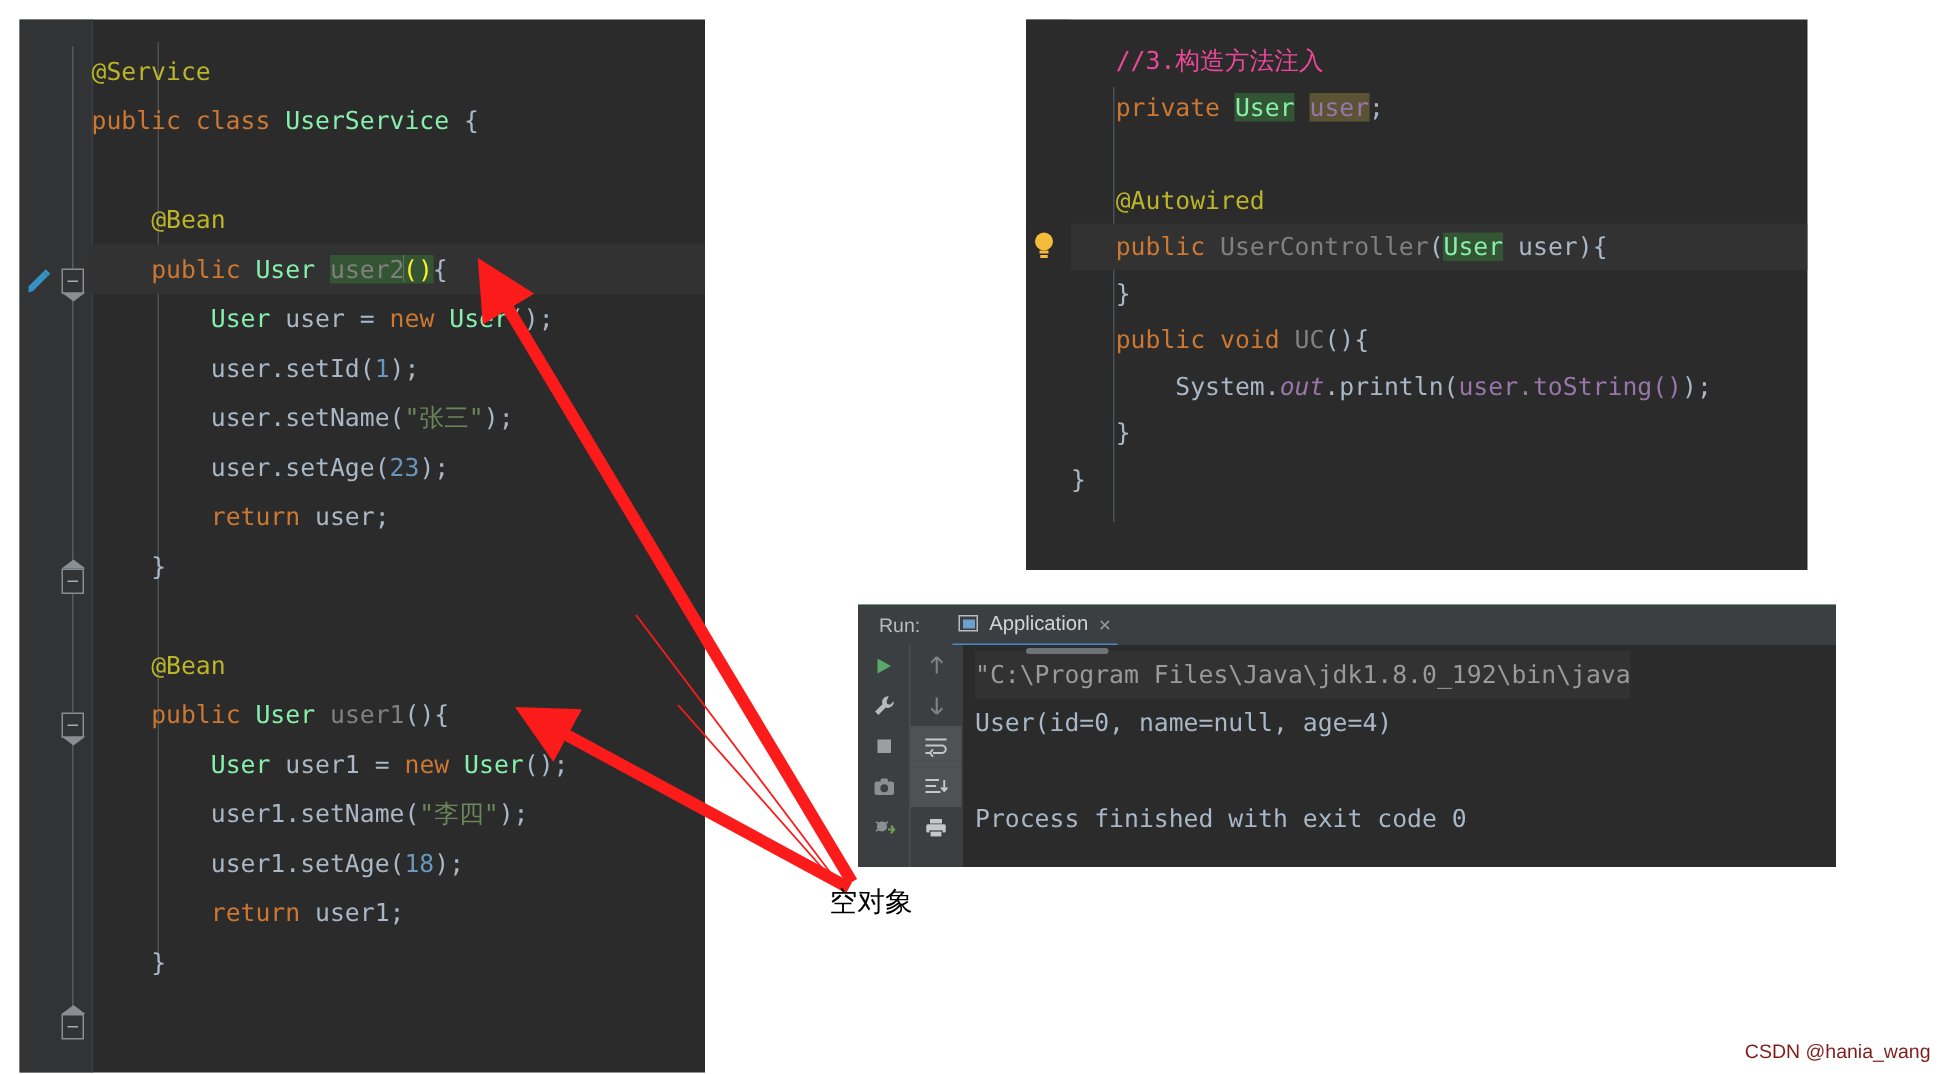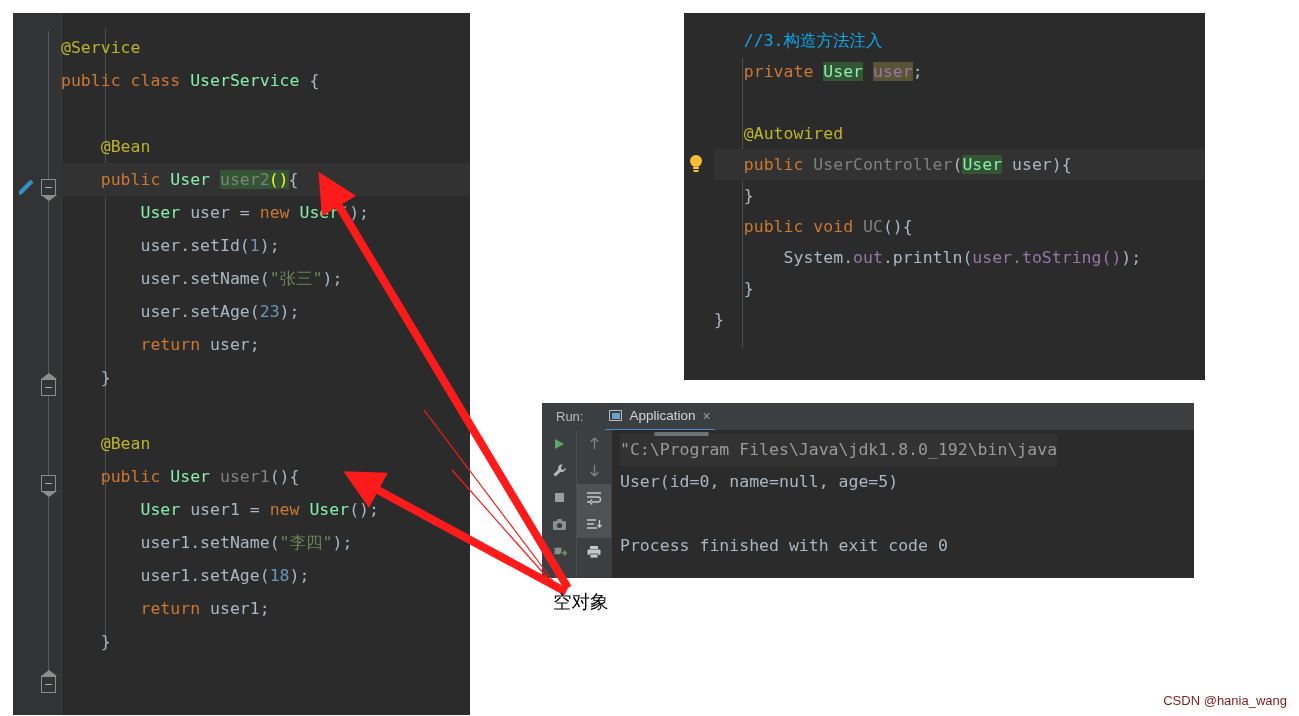--- a/index.html
+++ b/index.html
@@ -25,24 +25,24 @@
     color:#a9b7c6;
     position:relative;
   }
   .code-line.hl{background:#323232;}
   .kw{color:#cc7832;}
   .ann{color:#bbb529;}
   .cls{color:#86efac;}
   .typ{color:#9876aa;}
   .num{color:#6897bb;}
   .str{color:#6a8759;}
-  .cmt{color:#0ea5e9;}
+  .cmt{color:#ec4899;}
   .plain{color:#a9b7c6;}
   .dim{color:#808080;}
-  .stat{color:#9876aa;}
+  .stat{color:#9876aa;font-style:italic;}
   .punc{color:#a9b7c6;}
   .paren-hl{color:#ffef28;}
   .sel-green{background:#335533;}
   .sel-olive{background:#5a5434;}
   .caret{
     display:inline-block;width:1px;height:18px;
     background:#dcdcdc;vertical-align:-3px;margin:0 -1px;
   }
 
   
@@ -102,21 +102,21 @@
   #right-editor .code-area{
     position:absolute;left:30px;top:0;right:0;padding-top:12px;
   }
   #right-editor .code-line{line-height:31px;height:31px;font-size:16.5px;}
   .bulb{
     position:absolute;left:2px;top:140px;width:20px;height:22px;
   }
 
   
   #run-console{
-    position:absolute;left:542px;top:403px;width:652px;height:175px;
+    position:absolute;left:572px;top:403px;width:652px;height:175px;
     background:#15803d;
     overflow:hidden;
   }
   .run-tabbar{
     position:absolute;left:0;top:0;width:100%;height:27px;
     background:#3c3f41;
     display:flex;align-items:center;
   }
   .run-label{
     color:#bbbbbb;font-size:13px;margin-left:14px;
@@ -341,21 +341,21 @@
         <rect x="4" y="1" width="8" height="3" fill="#c3c8ca"></rect>
         <rect x="1.5" y="4.5" width="13" height="5.5" rx="1" fill="#c3c8ca"></rect>
         <rect x="4" y="9" width="8" height="4" fill="#c3c8ca" stroke="#3c3f41" stroke-width="0.8"></rect>
       </svg>
     </div>
   </div>
 
   <div class="console-out">
     <div class="scroll-thumb"></div>
     <div class="line"><span class="cmdline">"C:\Program Files\Java\jdk1.8.0_192\bin\java</span></div>
-    <div class="line">User(id=0, name=null, age=5)</div>
+    <div class="line">User(id=0, name=null, age=4)</div>
     <div class="line">&nbsp;</div>
     <div class="line">Process finished with exit code 0</div>
   </div>
 </div>
 
 <svg id="arrows">
   <defs>
     <marker id="ah" markerWidth="5" markerHeight="5" refX="2.2" refY="2.5" orient="auto">
       <polygon points="0,0 5,2.5 0,5" fill="#fb1b1b"></polygon>
     </marker>

